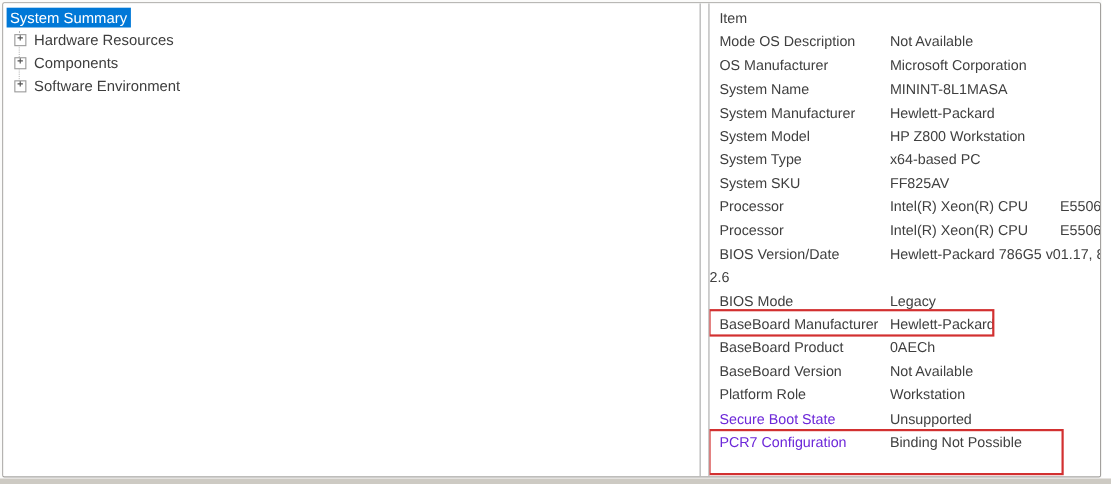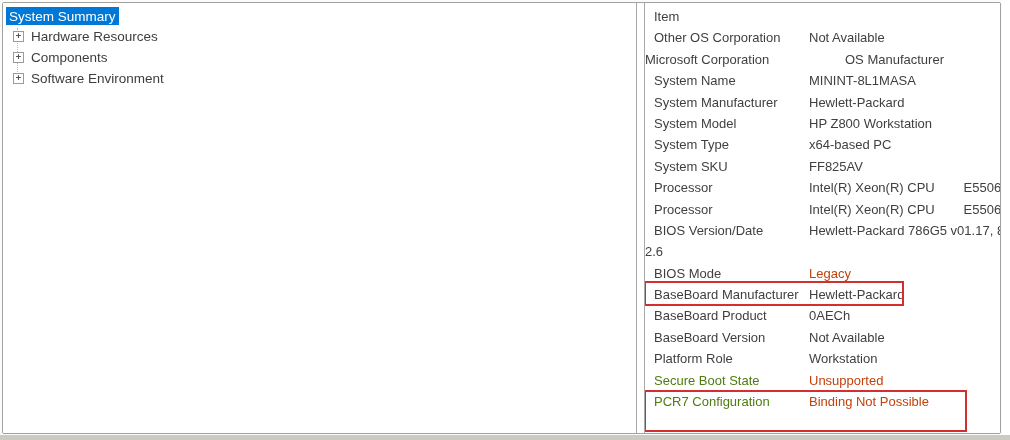--- a/index.html
+++ b/index.html
@@ -31,22 +31,22 @@
   .splitter { width:7px; height:100%; background:#ffffff; cursor:col-resize; }
 
   
   .right-pane { position:relative; flex:1; height:100%; background:#ffffff;
                 border-left:1px solid #a9a9a9; padding-top:3px; overflow:hidden; }
   .row { display:flex; height:21.4px; line-height:21.4px; font-size:13px; color:#3f3f3f;
          white-space:nowrap; overflow:hidden; }
   .cell { overflow:hidden; }
   .item-cell { flex:0 0 164px; padding-left:9px; }
   .value-cell { flex:1 1 auto; white-space:pre; }
-  .row .olive-label { color:#4d7c0f; }
-  .row .olive-value { color:#c2410c; }
+  .row .olive-label { color:#6d28d9; }
+  .row .olive-value { color:#404040; }
 
   
   .ann-box { position:absolute; border:2px solid #d23030; pointer-events:none; background:transparent; }
   .box1 { left:-1px; top:278px; width:260px; height:25px; }
   .box2 { left:-1px; top:387px; width:323px; height:42px; }
 </style>
 </head>
 <body>
 
 <div class="page">
@@ -78,27 +78,27 @@
     </div>
 
     <div class="splitter"></div>
 
     <div class="right-pane">
       <div class="row">
         <div class="cell item-cell">Item</div>
       </div>
       <div id="rows">
   <div class="row">
-    <div class="cell item-cell">Other OS Corporation</div>
+    <div class="cell item-cell">Mode OS Description</div>
     <div class="cell value-cell">Not Available</div>
   </div>
 
   <div class="row">
+    <div class="cell item-cell">OS Manufacturer</div>
     <div class="cell value-cell">Microsoft Corporation</div>
-    <div class="cell item-cell">OS Manufacturer</div>
   </div>
 
   <div class="row">
     <div class="cell item-cell">System Name</div>
     <div class="cell value-cell">MININT-8L1MASA</div>
   </div>
 
   <div class="row">
     <div class="cell item-cell">System Manufacturer</div>
     <div class="cell value-cell">Hewlett-Packard</div>

